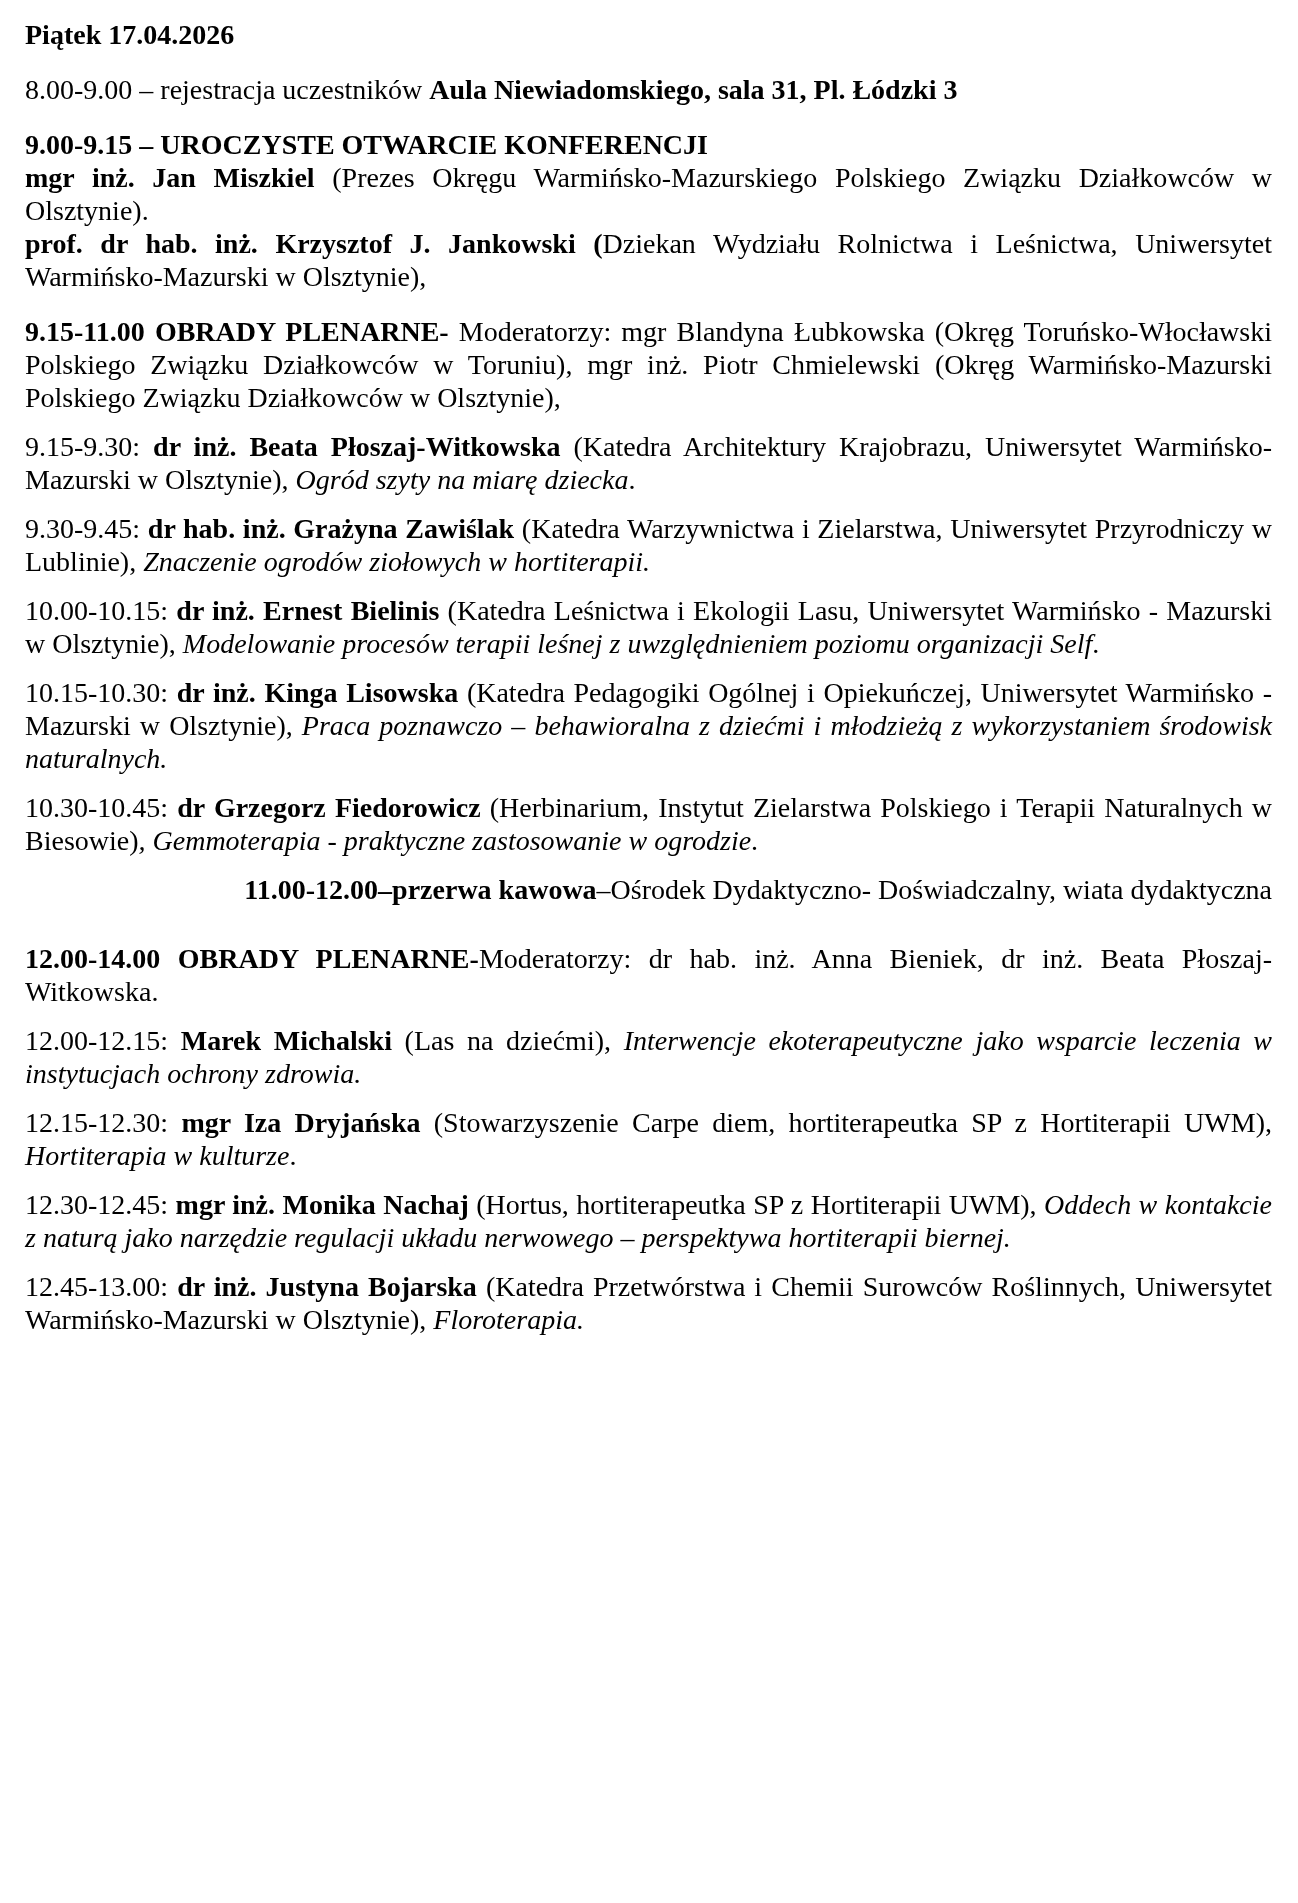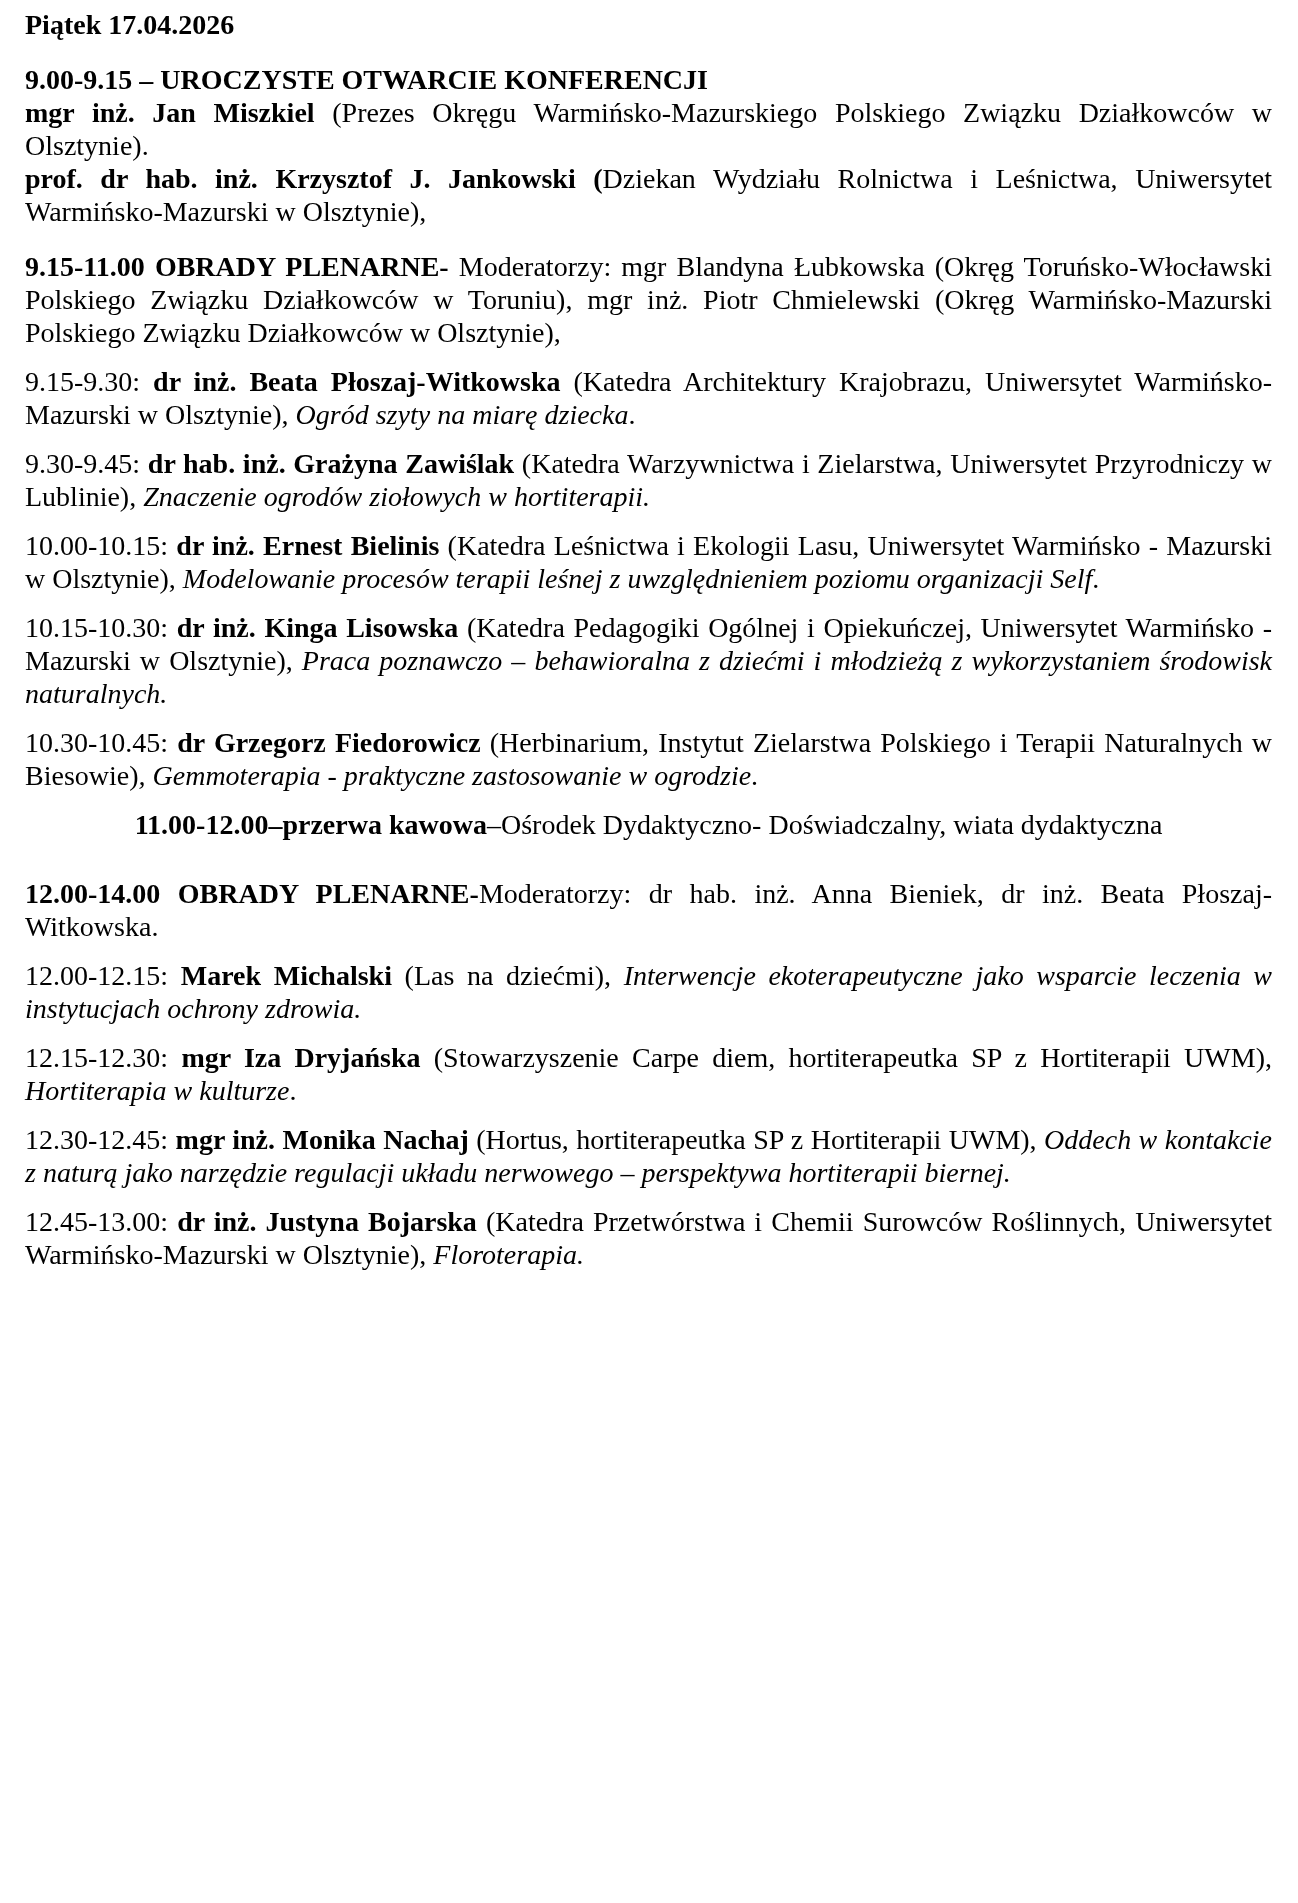--- a/index.html
+++ b/index.html
@@ -14,20 +14,21 @@
     font-family: "Liberation Serif", "DejaVu Serif", serif;
     color: #000000;
     font-size: 28px;
     line-height: 33px;
   }
   .page {
     position: relative;
     padding: 8px 26px 0 25px;
     box-sizing: border-box;
     width: 1298px;
+    margin-top: 10px;
   }
   .day-title {
     font-weight: bold;
     margin: 0 0 22px 0;
   }
   p {
     margin: 0;
     text-align: justify;
   }
   .block { margin-bottom: 22px; }
@@ -36,20 +37,23 @@
   b { font-weight: bold; }
   i { }
 </style>
 </head>
 <body>
 
 <div class="page">
 
   <p class="day-title">Piątek 17.04.2026</p>
 
+  <p class="block">
+    <span>8.00-9.00</span><span> – </span><span>rejestracja uczestników </span><b>Aula Niewiadomskiego, sala 31, Pl. Łódzki 3</b>
+  </p>
 
   <div class="block">
     <p><b>9.00-9.15 – UROCZYSTE OTWARCIE KONFERENCJI</b></p>
     <p><b>mgr inż. Jan Miszkiel</b><span> (Prezes Okręgu Warmińsko-Mazurskiego Polskiego Związku Działkowców w Olsztynie).</span></p>
     <p><b>prof. dr hab. inż. Krzysztof J. Jankowski (</b><span>Dziekan Wydziału Rolnictwa i Leśnictwa, Uniwersytet Warmińsko-Mazurski w Olsztynie),</span></p>
   </div>
 
   <div>
     <p class="block-tight"><b>9.15-11.00 OBRADY PLENARNE-</b><span> Moderatorzy: mgr Blandyna Łubkowska (Okręg Toruńsko-Włocławski Polskiego Związku Działkowców w Toruniu), mgr inż. Piotr Chmielewski (Okręg Warmińsko-Mazurski Polskiego Związku Działkowców w Olsztynie),</span></p>
 
@@ -59,21 +63,21 @@
 
 
     <p class="block-tight"><span>10.00-10.15: </span><b>dr inż. Ernest Bielinis</b><span> (Katedra Leśnictwa i Ekologii Lasu, Uniwersytet Warmińsko - Mazurski w Olsztynie), </span><i>Modelowanie procesów terapii leśnej z uwzględnieniem poziomu organizacji Self</i><span>.</span></p>
 
     <p class="block-tight"><span>10.15-10.30: </span><b>dr inż. Kinga Lisowska</b><span> (Katedra Pedagogiki Ogólnej i Opiekuńczej, Uniwersytet Warmińsko - Mazurski w Olsztynie), </span><i>Praca poznawczo – behawioralna z dziećmi i młodzieżą z wykorzystaniem środowisk naturalnych.</i><span></span></p>
 
     <p class="block-tight"><span>10.30-10.45: </span><b>dr Grzegorz Fiedorowicz</b><span> (Herbinarium, Instytut Zielarstwa Polskiego i Terapii Naturalnych w Biesowie)</span><i>, Gemmoterapia - praktyczne zastosowanie w ogrodzie</i><span>.</span></p>
 
   </div>
 
-  <p class="gap-large" style="text-align:center;"><b>11.00-12.00–przerwa kawowa</b><span>–Ośrodek Dydaktyczno- Doświadczalny, wiata dydaktyczna</span></p>
+  <p class="gap-large" style="text-align:right;"><b>11.00-12.00–przerwa kawowa</b><span>–Ośrodek Dydaktyczno- Doświadczalny, wiata dydaktyczna</span></p>
 
   <div>
     <p class="block-tight"><b>12.00-14.00 OBRADY PLENARNE-</b><span>Moderatorzy: dr hab. inż. Anna Bieniek, dr inż. Beata Płoszaj-Witkowska.</span></p>
 
     <p class="block-tight"><span>12.00-12.15: </span><b>Marek Michalski</b><span> (Las na dziećmi), </span><i>Interwencje ekoterapeutyczne jako wsparcie leczenia w instytucjach ochrony zdrowia.</i><span></span></p>
 
     <p class="block-tight"><span>12.15-12.30: </span><b>mgr Iza Dryjańska</b><span> (Stowarzyszenie Carpe diem, hortiterapeutka SP z Hortiterapii UWM), </span><i>Hortiterapia w kulturze</i><span>.</span></p>
 
     <p class="block-tight"><span>12.30-12.45: </span><b>mgr inż. Monika Nachaj</b><span> (Hortus, hortiterapeutka SP z Hortiterapii UWM), </span><i>Oddech w kontakcie z naturą jako narzędzie regulacji układu nerwowego – perspektywa hortiterapii biernej.</i><span></span></p>
 

